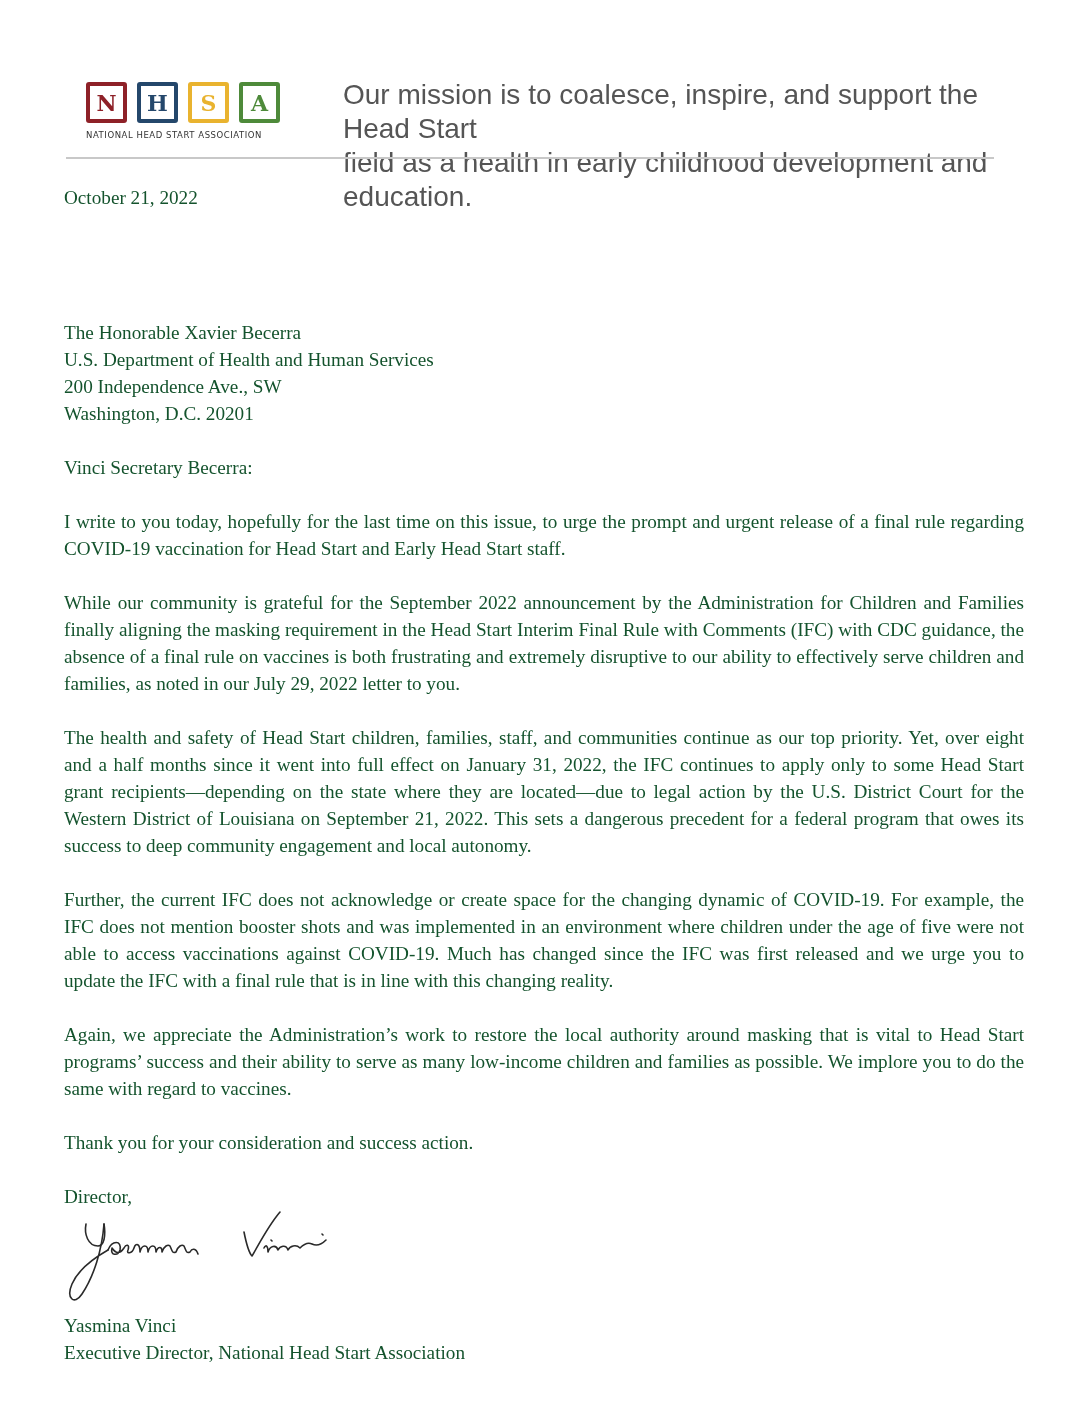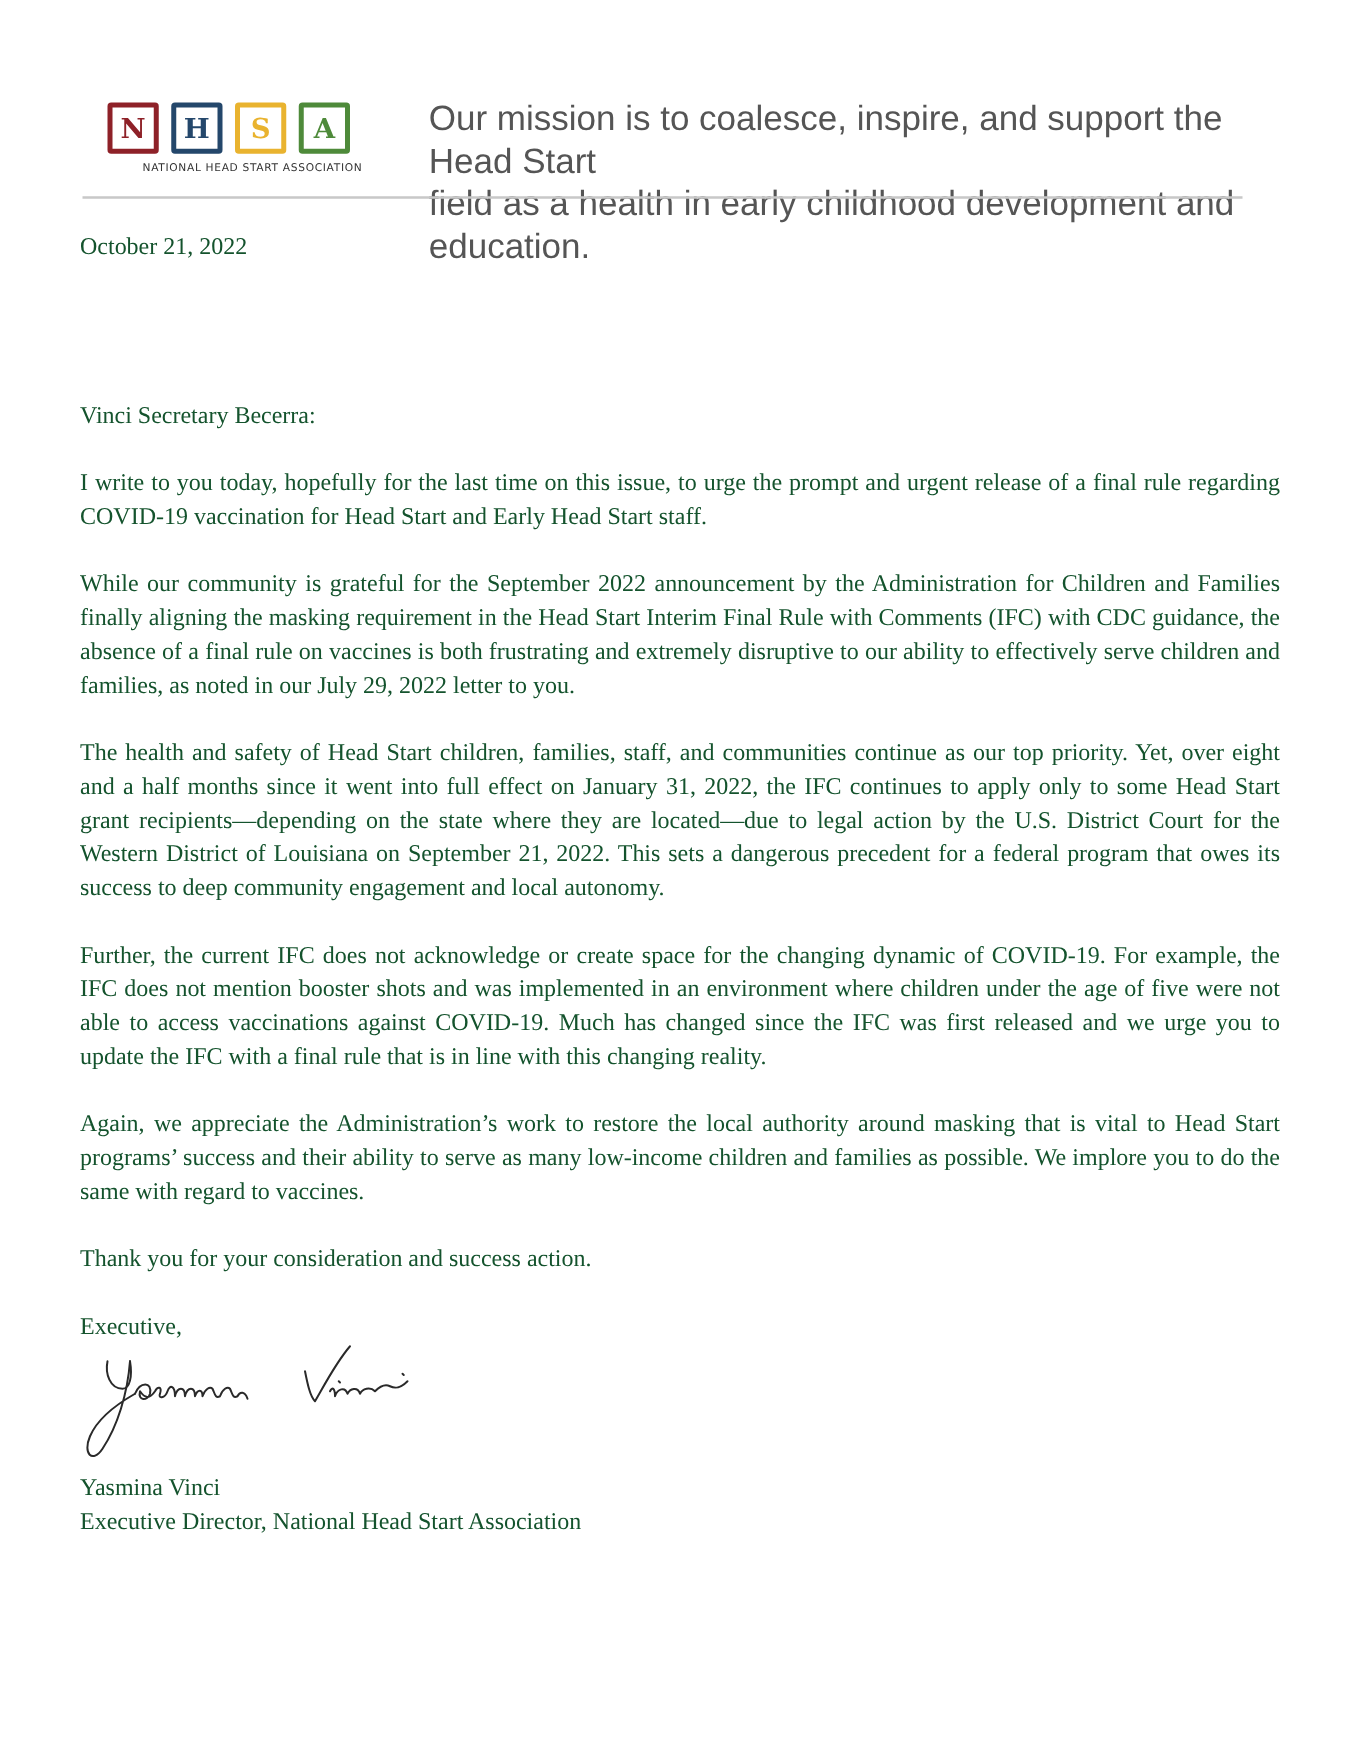--- a/index.html
+++ b/index.html
@@ -47,21 +47,20 @@
       line-height: 1;
       background: #ffffff;
     }
     .logo-caption {
       margin-top: 7px;
       font-family: "DejaVu Sans", sans-serif;
       font-size: 8.5px;
       letter-spacing: 0.55px;
       color: #333333;
       white-space: nowrap;
-      margin-left: 28px;
     }
     .mission {
       position: absolute;
       left: 343px;
       top: 78px;
       width: 680px;
       font-family: "Liberation Sans", sans-serif;
       font-size: 28px;
       line-height: 34px;
       color: #555555;
@@ -139,32 +138,38 @@
     <div>Our mission is to coalesce, inspire, and support the Head Start</div>
     <div>field as a health in early childhood development and education.</div>
   </div>
 
   <div class="rule"></div>
 </div>
 
 <div class="letter">
   <p class="date">October 21, 2022</p>
 
+  <div>
+    <span class="address-line">The Honorable Xavier Becerra</span>
+    <span class="address-line">U.S. Department of Health and Human Services</span>
+    <span class="address-line">200 Independence Ave., SW</span>
+    <span class="address-line">Washington, D.C. 20201</span>
+  </div>
 
   <p class="salutation">Vinci Secretary Becerra:</p>
 
   <p class="body-para">I write to you today, hopefully for the last time on this issue, to urge the prompt and urgent release of a final rule regarding COVID-19 vaccination for Head Start and Early Head Start staff.</p>
   <p class="body-para">While our community is grateful for the September 2022 announcement by the Administration for Children and Families finally aligning the masking requirement in the Head Start Interim Final Rule with Comments (IFC) with CDC guidance, the absence of a final rule on vaccines is both frustrating and extremely disruptive to our ability to effectively serve children and families, as noted in our July 29, 2022 letter to you.</p>
   <p class="body-para">The health and safety of Head Start children, families, staff, and communities continue as our top priority. Yet, over eight and a half months since it went into full effect on January 31, 2022, the IFC continues to apply only to some Head Start grant recipients—depending on the state where they are located—due to legal action by the U.S. District Court for the Western District of Louisiana on September 21, 2022. This sets a dangerous precedent for a federal program that owes its success to deep community engagement and local autonomy.</p>
   <p class="body-para">Further, the current IFC does not acknowledge or create space for the changing dynamic of COVID-19. For example, the IFC does not mention booster shots and was implemented in an environment where children under the age of five were not able to access vaccinations against COVID-19. Much has changed since the IFC was first released and we urge you to update the IFC with a final rule that is in line with this changing reality.</p>
   <p class="body-para">Again, we appreciate the Administration’s work to restore the local authority around masking that is vital to Head Start programs’ success and their ability to serve as many low-income children and families as possible. We implore you to do the same with regard to vaccines.</p>
 
   <p class="closing-thanks">Thank you for your consideration and success action.</p>
 
-  <p>Executive,</p>
+  <p>Director,</p>
 
   <div class="signature">
     <svg width="300" height="100" viewBox="0 0 300 100">
       <g fill="none" stroke="#2a2a2a" stroke-width="1.6" stroke-linecap="round" stroke-linejoin="round">
 
         <path d="M22 14 C20 24, 24 36, 34 36 C40 36, 42 26, 40 14"></path>
         <path d="M40 14 C38 40, 30 66, 18 84 C10 96, 2 88, 8 74 C14 60, 30 48, 44 40"></path>
 
         <path d="M44 40 C48 30, 58 30, 56 40 C54 46, 46 46, 48 38 C52 44, 56 44, 60 38 C62 34, 66 34, 64 40 C62 44, 68 44, 70 38 C72 32, 76 34, 76 42 C78 34, 84 34, 84 42 C86 34, 92 34, 92 42 C94 36, 98 36, 98 42 C100 36, 104 34, 106 36 C108 40, 108 44, 112 42 C114 36, 118 34, 120 36 C122 40, 122 44, 126 42 C128 38, 132 38, 134 44"></path>
 

